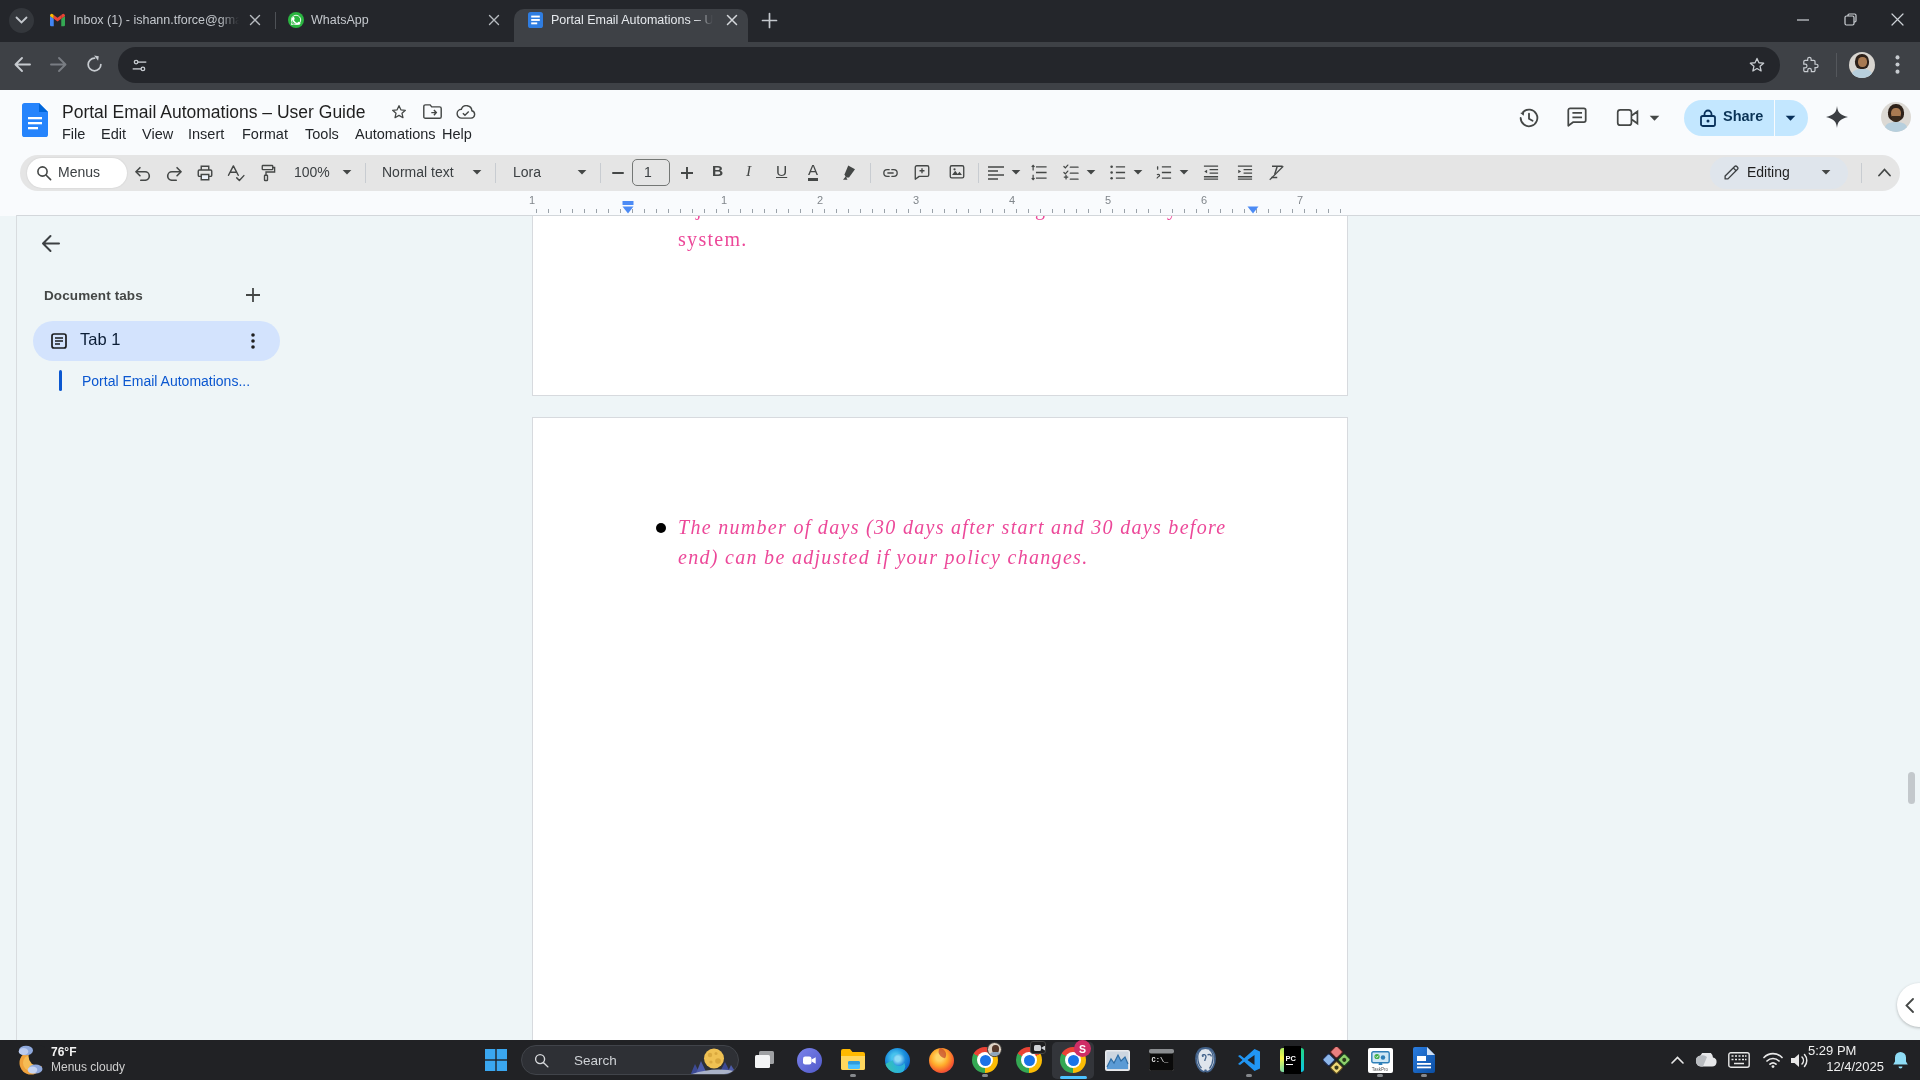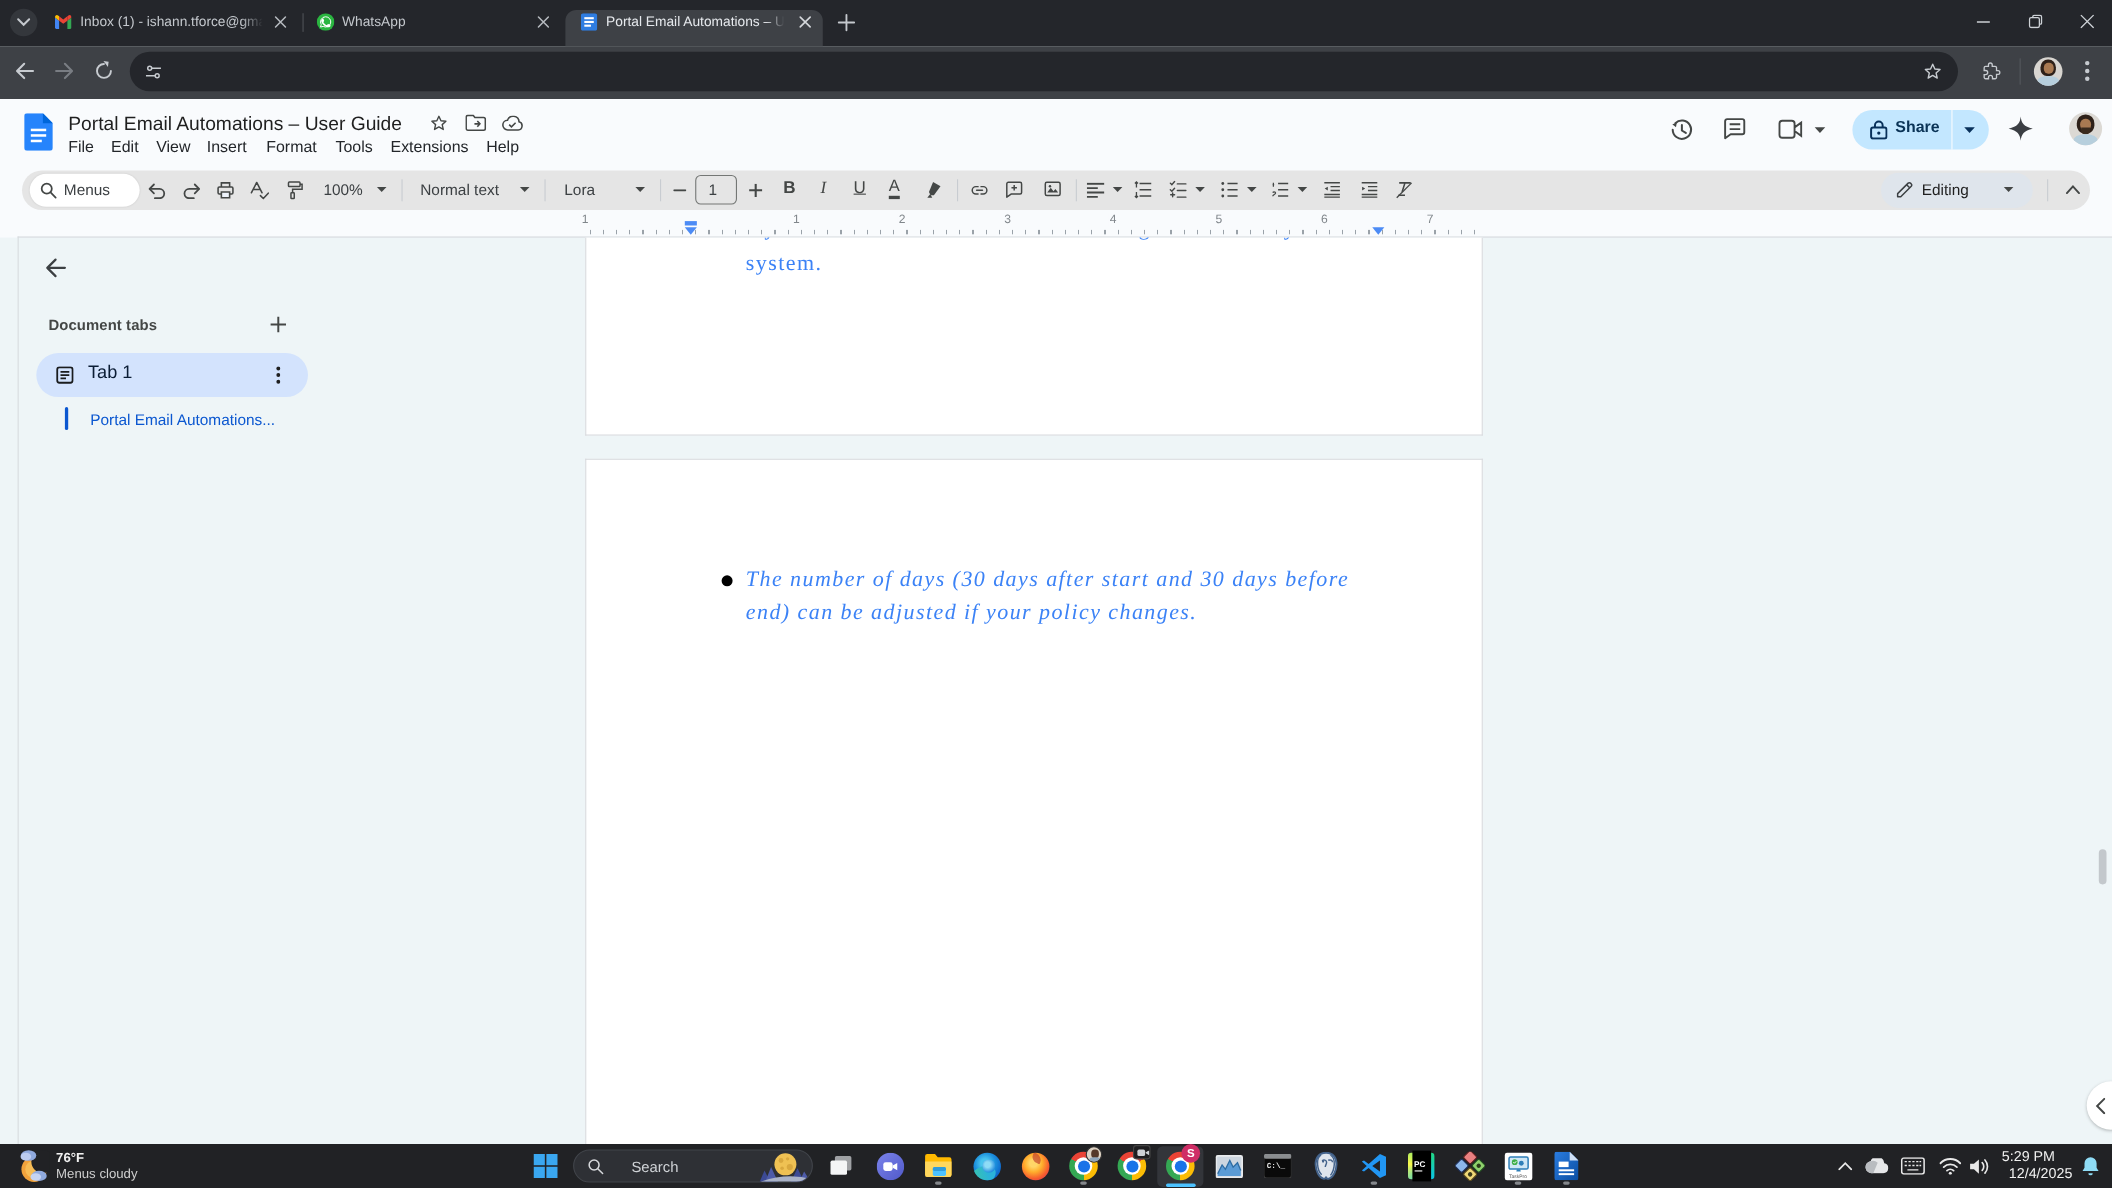--- a/index.html
+++ b/index.html
@@ -10,21 +10,21 @@
   #tabstrip { position:absolute; left:0; top:0; width:1920px; height:42px; background:#24262b; }
   #navrow { position:absolute; left:0; top:42px; width:1920px; height:48px; background:#3e4146; }
   .tabtitle { font-size:12.5px; color:#c4c8cd; white-space:nowrap; overflow:hidden; }
   
   #docs { position:absolute; left:0; top:90px; width:1920px; height:950px; background:#f9fbfd; }
   .gicon { color:#444746; }
   .menuitem { position:absolute; top:36px; font-size:14.5px; color:#23262a; }
   .sep-t { position:absolute; top:8px; width:1px; height:20px; background:#c8ccd1; }
   .tbtxt { position:absolute; font-size:14px; color:#3c4043; }
   .page { position:absolute; left:532px; width:816px; background:#ffffff; border:1px solid #d7dade; }
-  .doctext { position:absolute; font-family:"Liberation Serif",serif; font-size:20px; color:#3b82f6; white-space:nowrap; letter-spacing:1.3px; }
+  .doctext { position:absolute; font-family:"Liberation Serif",serif; font-size:20px; color:#ec4899; white-space:nowrap; letter-spacing:1.3px; }
   
   #taskbar { position:absolute; left:0; top:1040px; width:1920px; height:40px; background:#212225; }
   .tbicon { position:absolute; top:0; width:40px; height:40px; display:flex; align-items:center; justify-content:center; }
   .rundot { position:absolute; top:34px; width:6px; height:3px; border-radius:2px; background:#85888c; }
   .trayico { position:absolute; display:flex; align-items:center; justify-content:center; width:24px; height:24px; top:8px; }
   .rn { position:absolute; top:3px; font-size:11px; color:#80868b; width:8px; text-align:center; background:#f9fbfd; }
   .chrome-logo { position:relative; width:26px; height:26px; border-radius:50%; background:conic-gradient(from 300deg,#ea4335 0 120deg,#fbbc05 0 240deg,#34a853 0 360deg); }
   .chrome-logo:before { content:""; position:absolute; left:5px; top:5px; width:16px; height:16px; border-radius:50%; background:#fff; }
   .chrome-logo:after { content:""; position:absolute; left:7.5px; top:7.5px; width:11px; height:11px; border-radius:50%; background:#1a73e8; }
 </style>
@@ -152,21 +152,21 @@
       <path d="M22.5 7.2 A7.2 7.2 0 0 0 8.5 5.2 A5.9 5.9 0 0 0 9 17 h12.5 a5 5 0 0 0 1 -9.8z" fill="none" stroke="#444746" stroke-width="1.9"></path>
       <path d="M10.5 10.5 l2.8 2.8 5 -5" fill="none" stroke="#444746" stroke-width="1.9"></path>
     </svg>
 
   <div class="menuitem" style="left:62px;">File</div>
   <div class="menuitem" style="left:101px;">Edit</div>
   <div class="menuitem" style="left:142px;">View</div>
   <div class="menuitem" style="left:188px;">Insert</div>
   <div class="menuitem" style="left:242px;">Format</div>
   <div class="menuitem" style="left:305px;">Tools</div>
-  <div class="menuitem" style="left:355px;">Extensions</div>
+  <div class="menuitem" style="left:355px;">Automations</div>
   <div class="menuitem" style="left:442px;">Help</div>
 
   <svg class="abs" style="left:1517px;top:16px" width="24" height="24" viewBox="0 0 25 25">
       <path d="M6.3 6.3 A8.7 8.7 0 1 1 3.8 12.5" fill="none" stroke="#444746" stroke-width="1.9" stroke-linecap="round"></path>
       <path d="M7.6 6.1 L3.4 7.2 L6.9 10.2 Z" fill="#444746"></path>
       <path d="M12.5 8 V13.2 L16.2 15.4" fill="none" stroke="#444746" stroke-width="1.9" stroke-linecap="round"></path>
     </svg>
   <svg class="abs" style="left:1566px;top:16px" width="22" height="22" viewBox="0 0 24 24">
       <path d="M2.5 4.5 a2 2 0 0 1 2 -2 h15 a2 2 0 0 1 2 2 v11 a2 2 0 0 1 -2 2 H8 l-5.5 4z" fill="none" stroke="#444746" stroke-width="1.9" stroke-linejoin="round"></path>
       <path d="M7 7.6 H17.5 M7 12.4 H17.5" stroke="#444746" stroke-width="1.9"></path>
@@ -632,21 +632,21 @@
         <path d="M7 12.2 a4.5 4.5 0 0 1 6 0" fill="none" stroke="#e8e8e8" stroke-width="1.7" stroke-linecap="round"></path>
         <circle cx="10" cy="14.6" r="1.4" fill="#e8e8e8"></circle>
       </svg>
     </div>
   <div class="trayico" style="left:1788px;">
       <svg width="20" height="17" viewBox="0 0 20 17">
         <path d="M1 6 h3.5 L9 2 v13 L4.5 11 H1z" fill="#e8e8e8"></path>
         <path d="M12 5 a5 5 0 0 1 0 7 M14.5 2.5 a9 9 0 0 1 0 12" fill="none" stroke="#e8e8e8" stroke-width="1.5" stroke-linecap="round"></path>
       </svg>
     </div>
-  <div class="abs" style="left:1808px;top:3px;width:72px;text-align:center;font-size:13px;color:#f0f0f0;">5:29 PM</div>
+  <div class="abs" style="left:1808px;top:3px;width:72px;text-align:left;font-size:13px;color:#f0f0f0;">5:29 PM</div>
   <div class="abs" style="left:1798px;top:19px;width:86px;text-align:right;font-size:13px;color:#f0f0f0;">12/4/2025</div>
   <div class="trayico" style="left:1888px;">
       <svg width="17" height="19" viewBox="0 0 17 19">
         <path d="M8.5 1 a5.5 5.5 0 0 1 5.5 5.5 v4 l1.8 3 H1.2 l1.8 -3 v-4 A5.5 5.5 0 0 1 8.5 1z" fill="#8fdcf5"></path>
         <path d="M6.5 15.5 a2 2 0 0 0 4 0z" fill="#8fdcf5"></path>
       </svg>
     </div>
 </div>
 
 </body></html>

